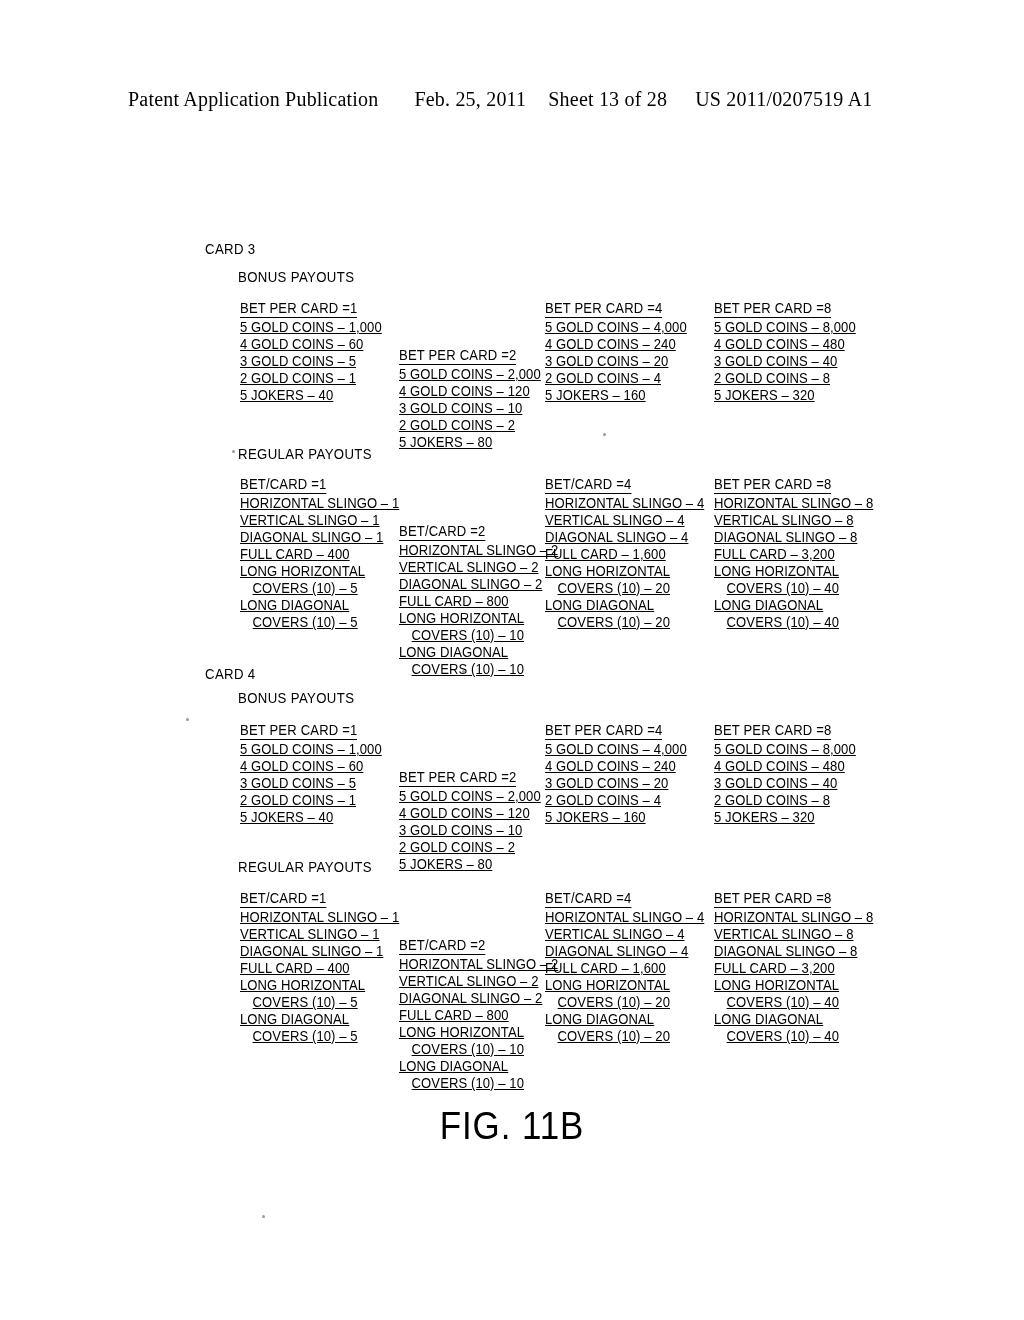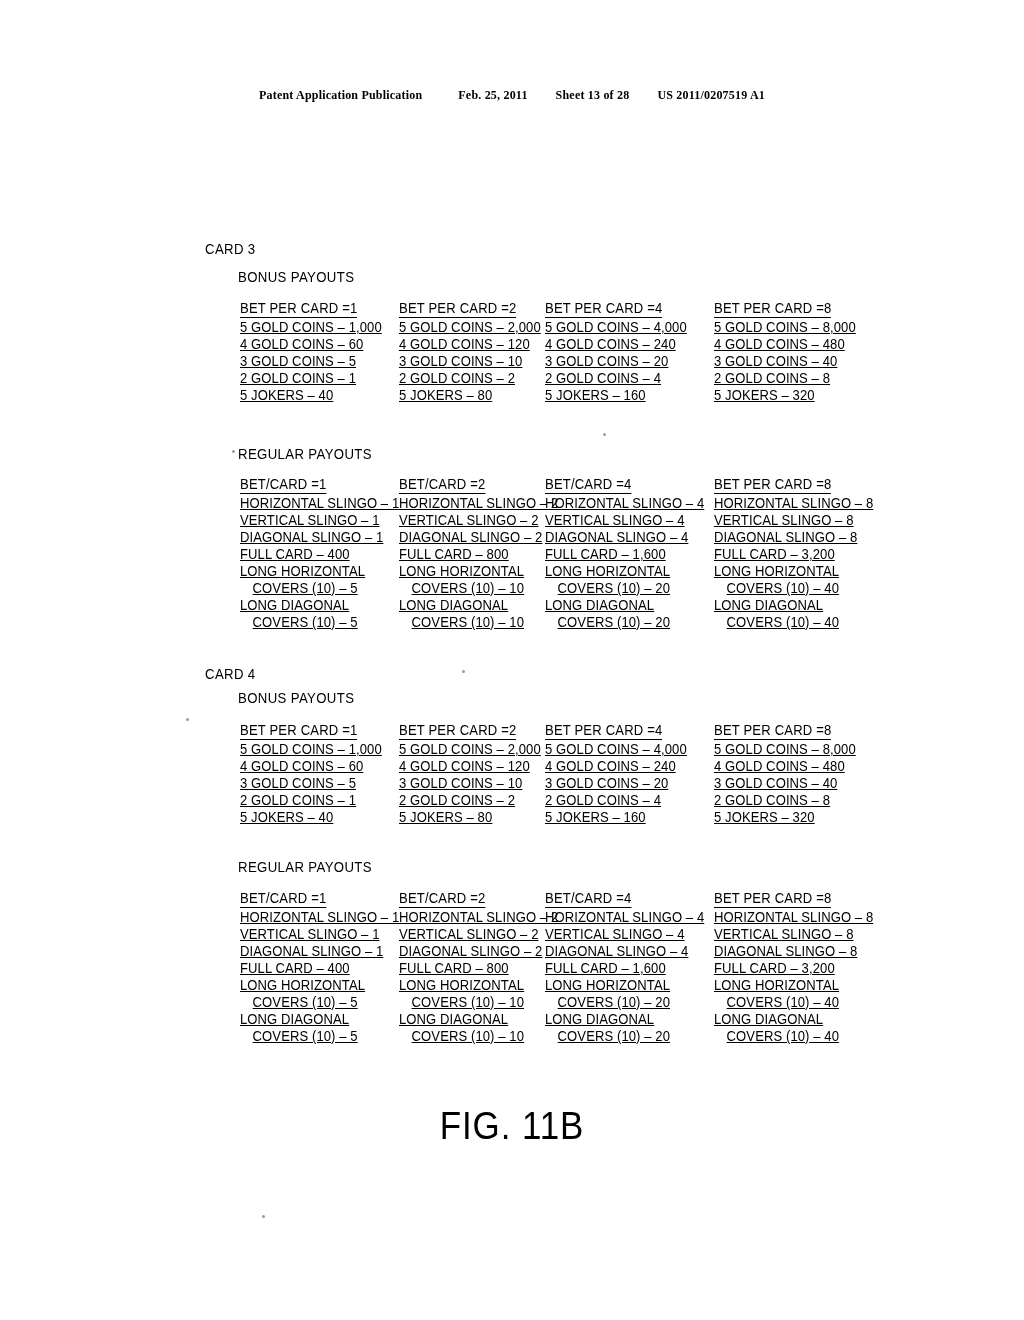--- a/index.html
+++ b/index.html
@@ -19,29 +19,28 @@
 
   
   .page-header {
     position: absolute;
     top: 88px;
     left: 128px;
     width: 768px;
     display: flex;
     align-items: baseline;
     font-family: "Liberation Serif", serif;
-    font-weight: bold;
-    font-size: 12px;
+    font-weight: normal;
+    font-size: 20px;
     letter-spacing: 0.2px;
     white-space: nowrap;
-    justify-content: center;
   }
   .page-header .hdr-pub   { }
   .page-header .hdr-date  { margin-left: 36px; }
-  .page-header .hdr-sheet { margin-left: 28px; }
+  .page-header .hdr-sheet { margin-left: 22px; }
   .page-header .hdr-num   { margin-left: 28px; }
 
   
   .figure {
     position: absolute;
     top: 0;
     left: 0;
     width: 1024px;
     height: 932px;
   }
@@ -77,21 +76,21 @@
   }
   .paycol {
     position: absolute;
     top: 0;
     font-size: 14.5px;
     line-height: 17px;
     white-space: nowrap;
     text-decoration: underline;
   }
   .paycol.c0 { left: 240px; }
-  .paycol.c1 { left: 399px; }
+  .paycol.c1 { left: 399px; margin-top: 47px; }
   .paycol.c2 { left: 545px; }
   .paycol.c3 { left: 714px; }
 
   .paycol .col-head {
     display: inline-block;
     border-bottom: 1.5px solid #000;
     padding-bottom: 0px;
     margin-bottom: 1px;
     letter-spacing: 0.2px;
     transform: scaleX(0.9);

